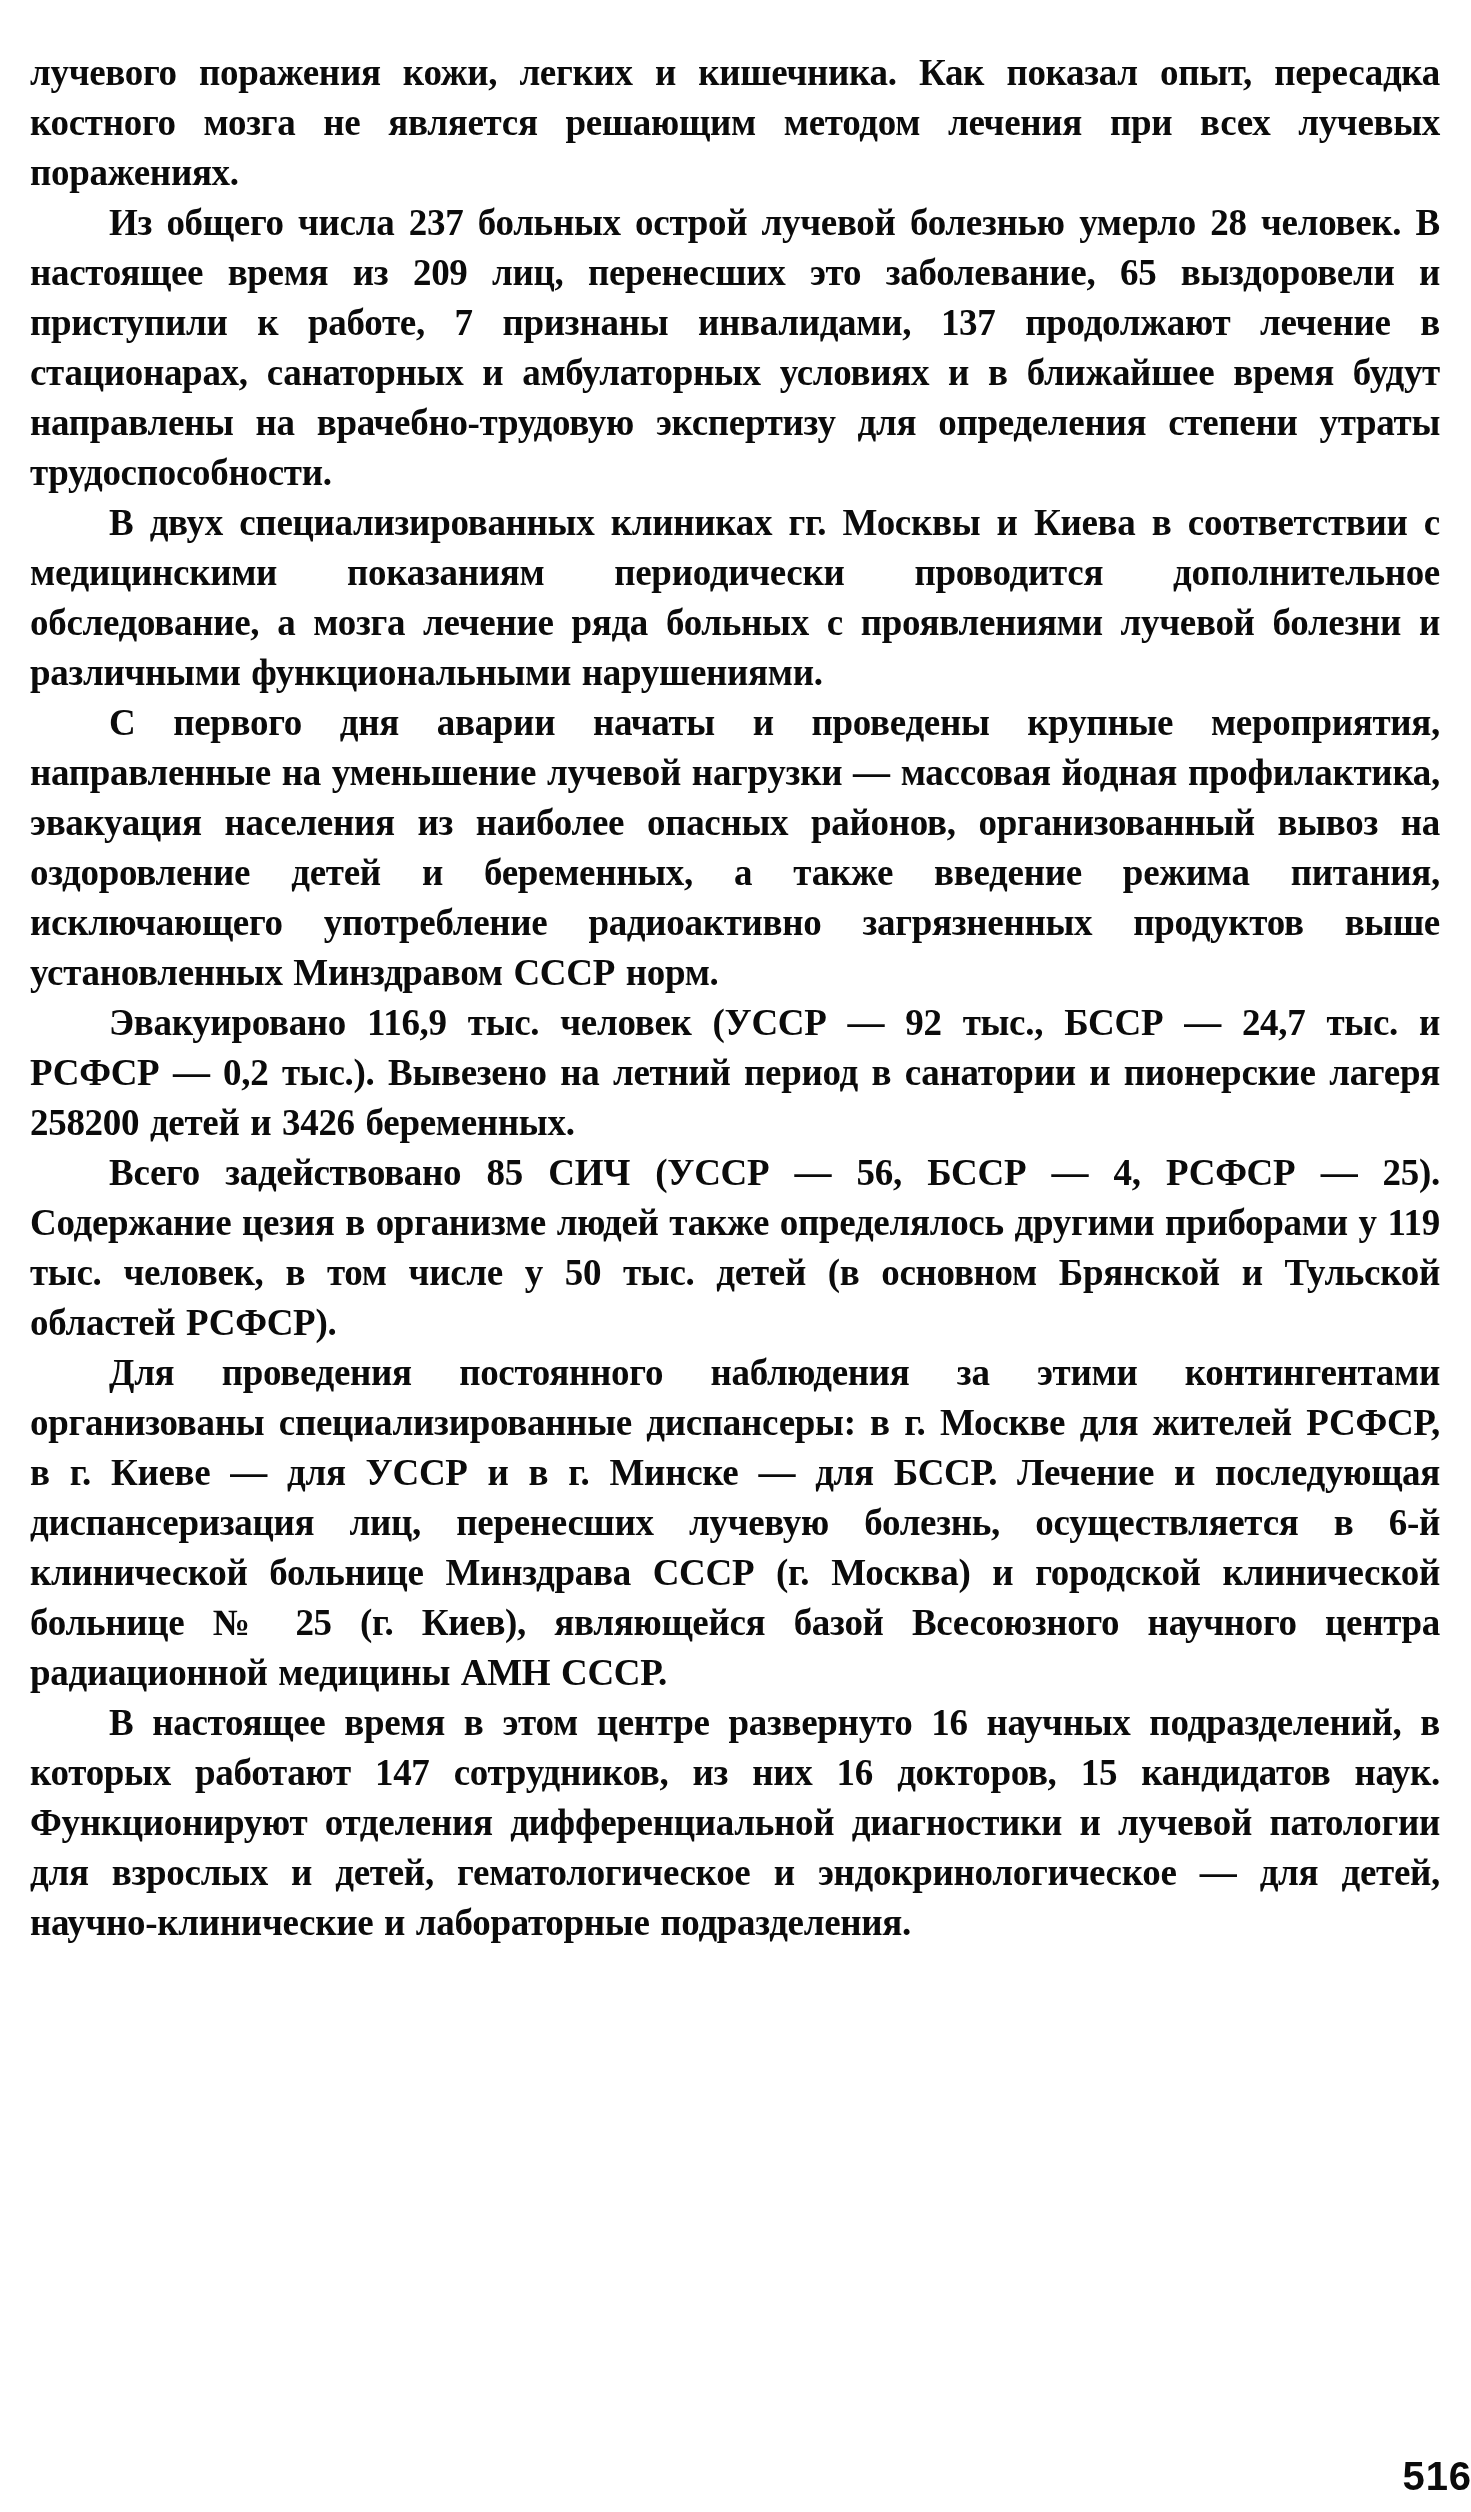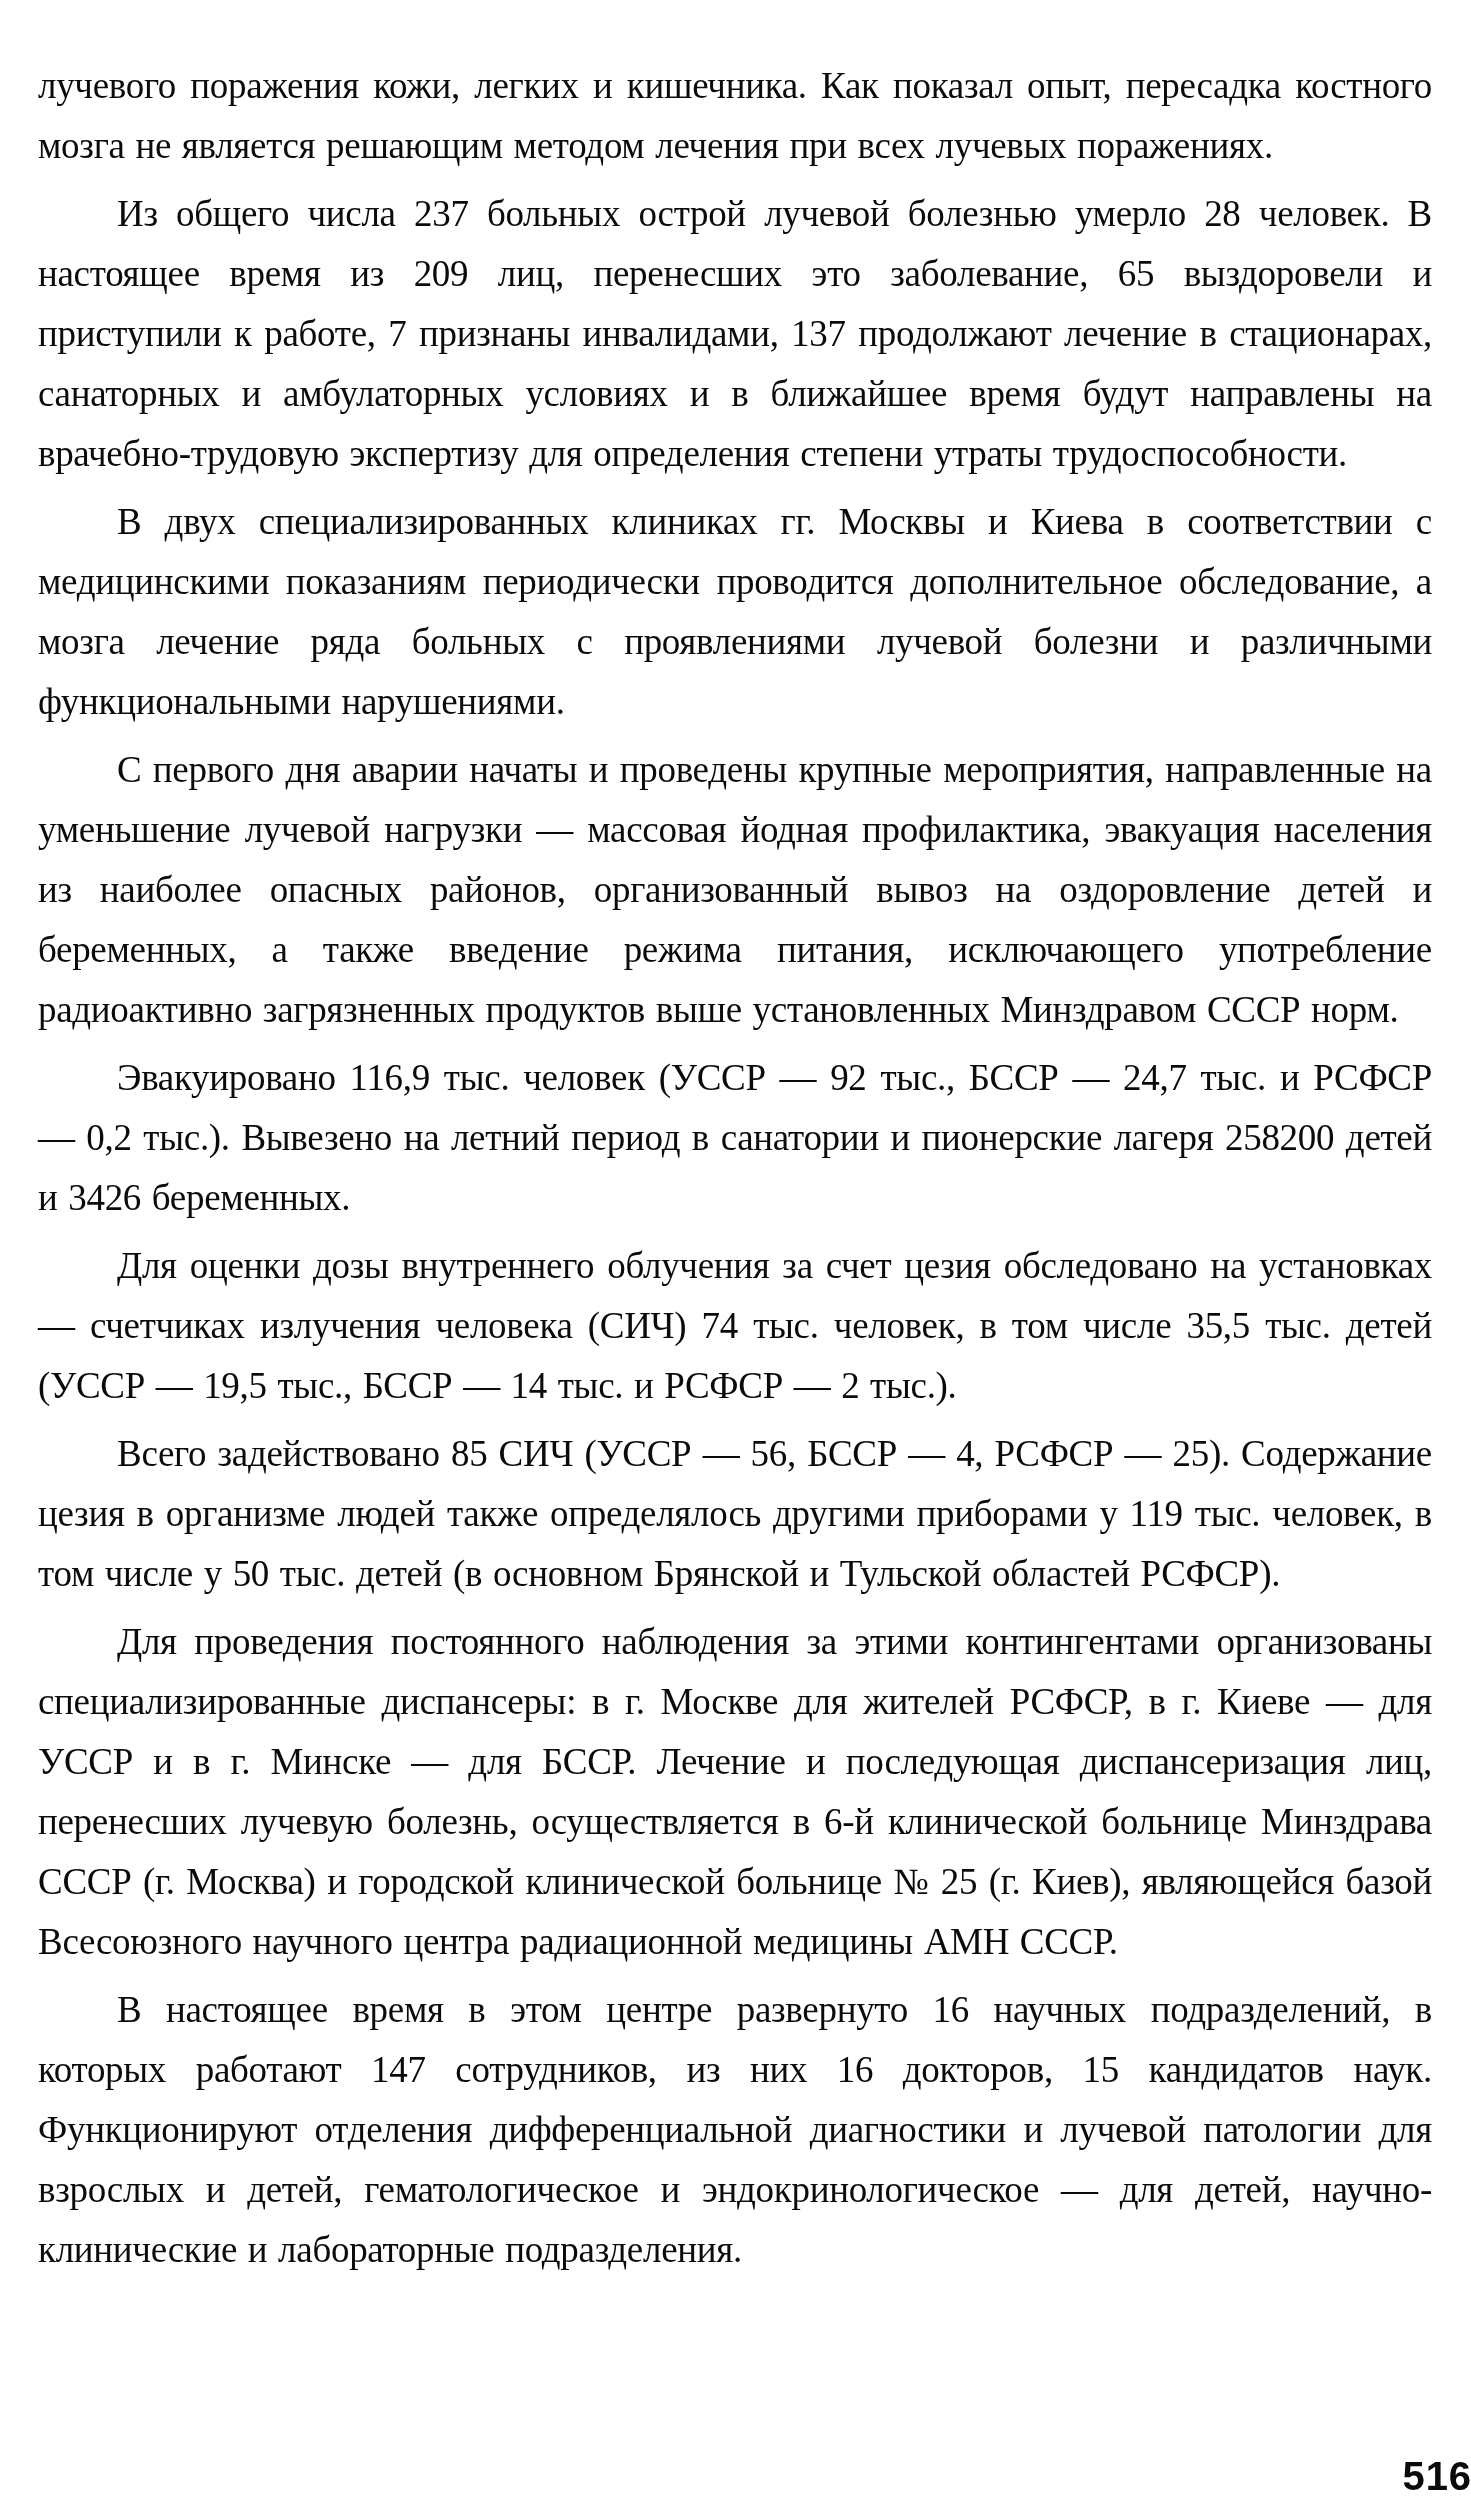--- a/index.html
+++ b/index.html
@@ -15,27 +15,28 @@
     box-sizing: border-box;
     padding: 48px 31px 0 30px;
     overflow: hidden;
     font-family: "Liberation Serif", "DejaVu Serif", serif;
     color: #0b0b0b;
   }
   .text-block {
     width: 1410px;
   }
   .para {
-    margin: 8px;
+    margin: 0;
     font-size: 37px;
-    line-height: 60px;
+    line-height: 50px;
     text-align: justify;
     text-indent: 79px;
     letter-spacing: -0.3px;
     word-spacing: 1.8px;
+    font-weight: bold;
   }
   .para.no-indent {
     text-indent: 0;
   }
   .para.section-gap {
     margin-top: 42px;
   }
   .page-number {
     position: absolute;
     bottom: 13px;
@@ -52,20 +53,19 @@
 </head>
 <body>
 
 <div class="page">
   <div class="text-block">
     <p class="para no-indent">лучевого поражения кожи, легких и кишечника. Как показал опыт, пересадка костного мозга не является решающим методом лечения при всех лучевых поражениях.</p>
     <p class="para">Из общего числа 237 больных острой лучевой болезнью умерло 28 человек. В настоящее время из 209 лиц, перенесших это заболевание, 65 выздоровели и приступили к работе, 7 признаны инвалидами, 137 продолжают лечение в стационарах, санаторных и амбулаторных условиях и в ближайшее время будут направлены на врачебно-трудовую экспертизу для определения степени утраты трудоспособности.</p>
     <p class="para">В двух специализированных клиниках гг. Москвы и Киева в соответствии с медицинскими показаниям периодически проводится дополнительное обследование, а мозга лечение ряда больных с проявлениями лучевой болезни и различными функциональными нарушениями.</p>
     <p class="para">С первого дня аварии начаты и проведены крупные мероприятия, направленные на уменьшение лучевой нагрузки — массовая йодная профилактика, эвакуация населения из наиболее опасных районов, организованный вывоз на оздоровление детей и беременных, а также введение режима питания, исключающего употребление радиоактивно загрязненных продуктов выше установленных Минздравом СССР норм.</p>
     <p class="para">Эвакуировано 116,9 тыс. человек (УССР — 92 тыс., БССР — 24,7 тыс. и РСФСР — 0,2 тыс.). Вывезено на летний период в санатории и пионерские лагеря 258200 детей и 3426 беременных.</p>
-    <p class="para">Для оценки дозы внутреннего облучения за счет цезия обследовано на установках — счетчиках излучения человека (СИЧ) 74 тыс. человек, в том числе 35,5 тыс. детей (УССР — 19,5 тыс., БССР — 14 тыс. и РСФСР — 2 тыс.).</p>
     <p class="para">Всего задействовано 85 СИЧ (УССР — 56, БССР — 4, РСФСР — 25). Содержание цезия в организме людей также определялось другими приборами у 119 тыс. человек, в том числе у 50 тыс. детей (в основном Брянской и Тульской областей РСФСР).</p>
     <p class="para">Для проведения постоянного наблюдения за этими контингентами организованы специализированные диспансеры: в г. Москве для жителей РСФСР, в г. Киеве — для УССР и в г. Минске — для БССР. Лечение и последующая диспансеризация лиц, перенесших лучевую болезнь, осуществляется в 6-й клинической больнице Минздрава СССР (г. Москва) и городской клинической больнице № 25 (г. Киев), являющейся базой Всесоюзного научного центра радиационной медицины АМН СССР.</p>
     <p class="para">В настоящее время в этом центре развернуто 16 научных подразделений, в которых работают 147 сотрудников, из них 16 докторов, 15 кандидатов наук. Функционируют отделения дифференциальной диагностики и лучевой патологии для взрослых и детей, гематологическое и эндокринологическое — для детей, научно-клинические и лабораторные подразделения.</p>
   </div>
   <div class="page-number">516</div>
 </div>
 
 
 </body></html>

